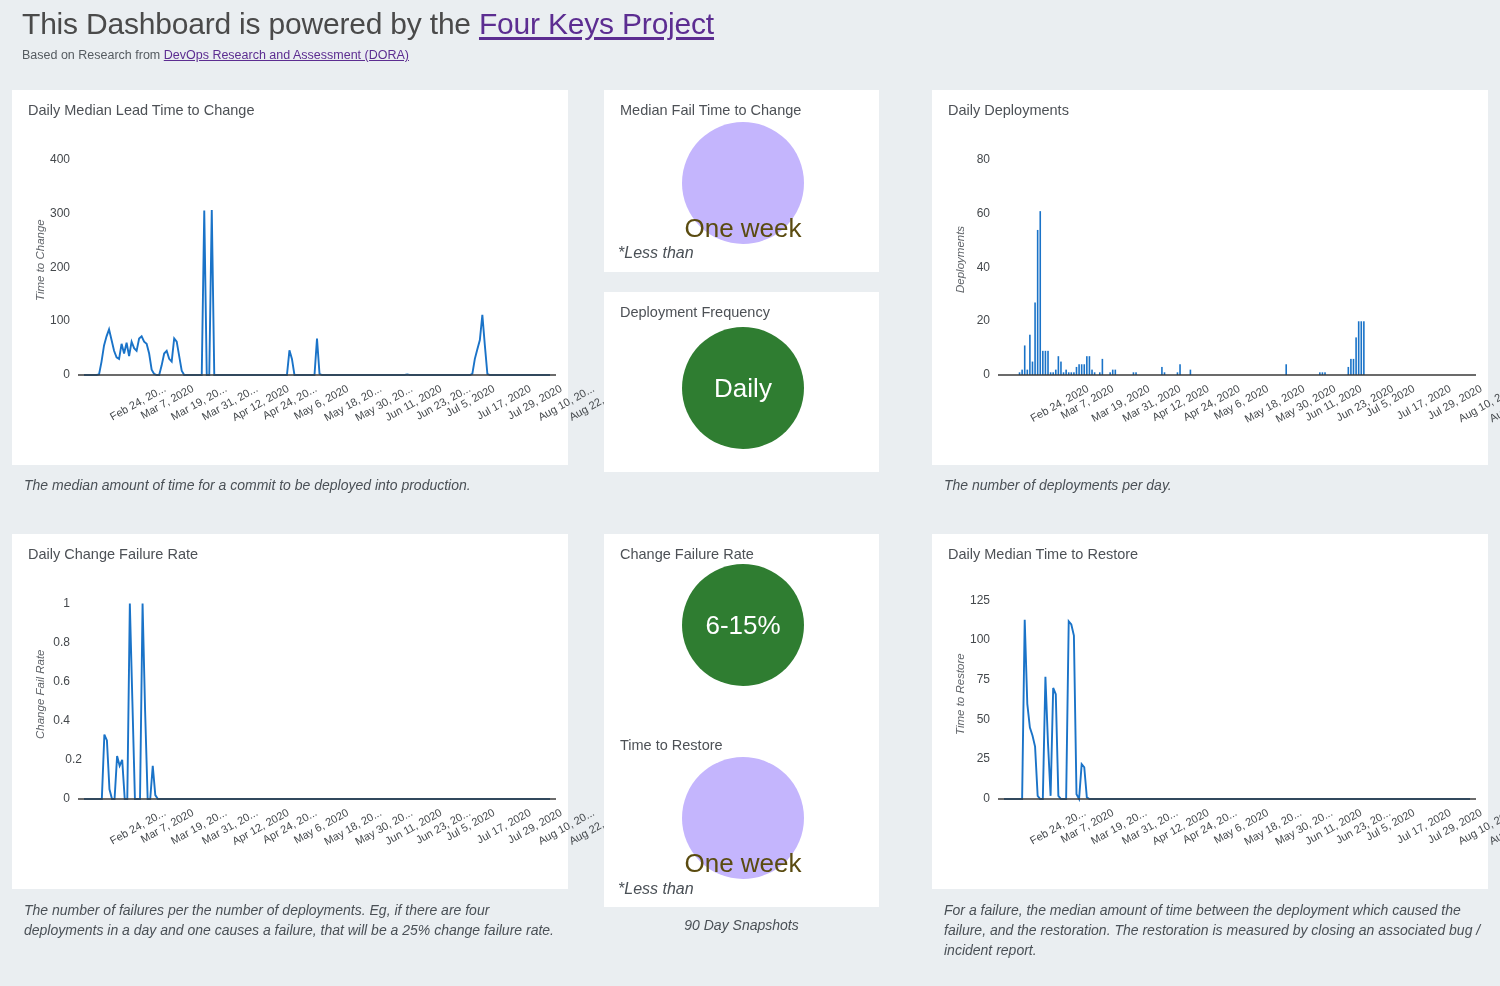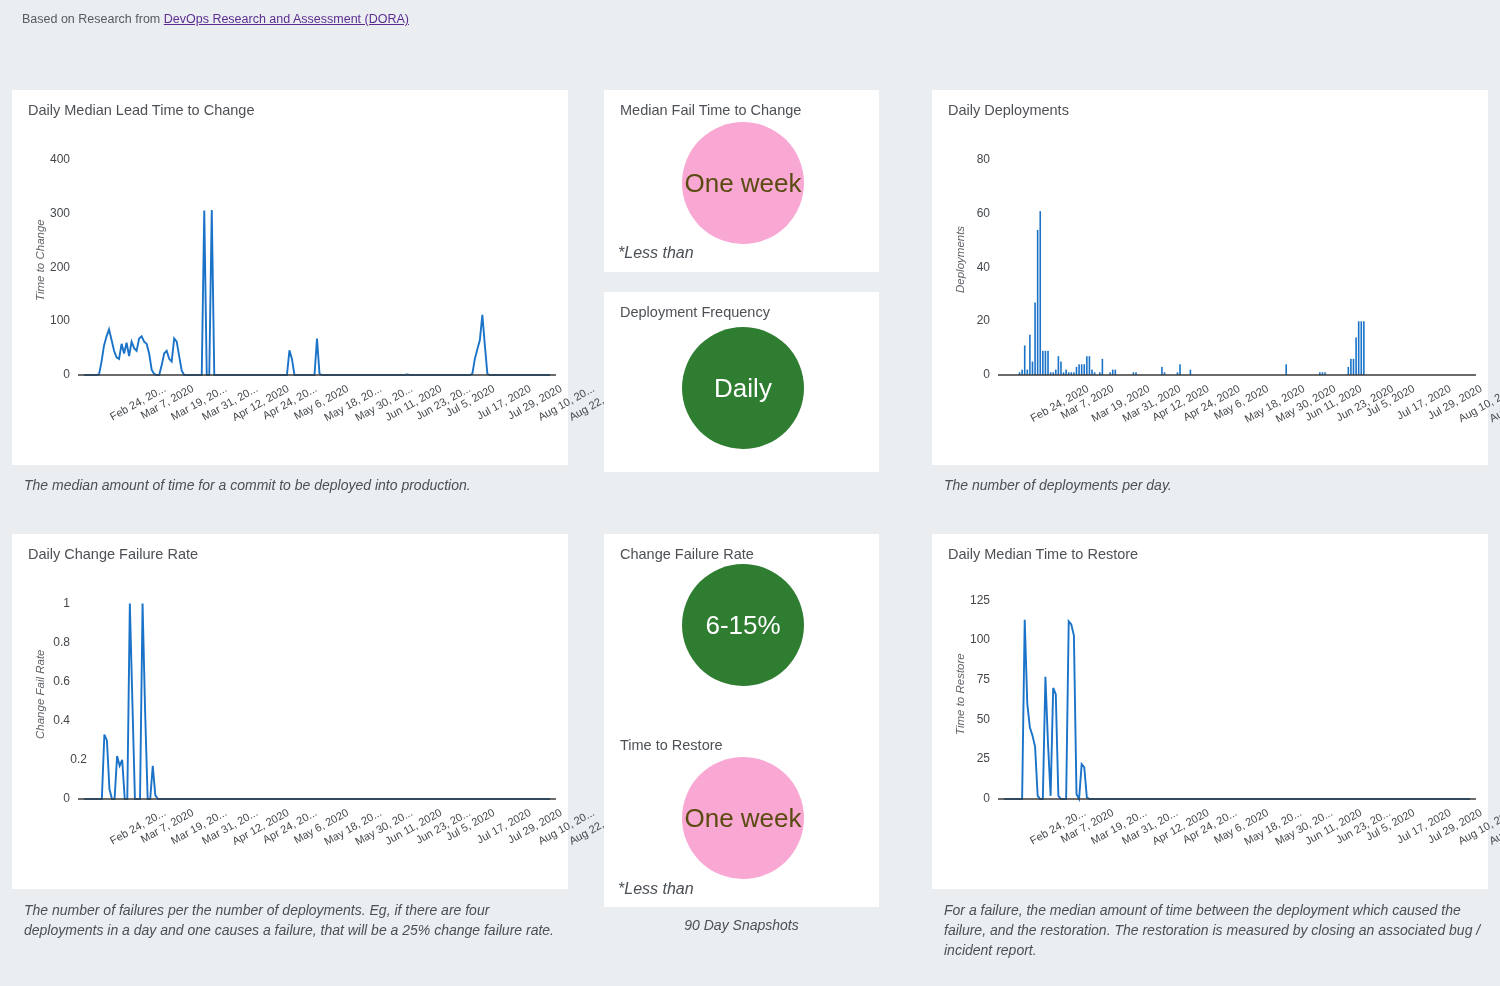--- a/index.html
+++ b/index.html
@@ -74,21 +74,21 @@
 
   
   .score-circle {
     position: absolute;
     border-radius: 50%;
     display: flex;
     align-items: center;
     justify-content: center;
     font-size: 26px;
   }
-  .score-circle.orange { background: #f9a8d4; color: #5a4b10; }
+  .score-circle.orange { background: #c4b5fd; color: #5a4b10; align-items: flex-end; }
   .score-circle.green  { background: #2f7d31; color: #ffffff; }
   .score-note {
     position: absolute;
     font-size: 16px;
     font-style: italic;
     color: #4a5056;
     left: 14px;
   }
 
   
@@ -117,20 +117,21 @@
     white-space: nowrap;
     transform: rotate(-29deg);
     transform-origin: right top;
     text-align: right;
   }
 </style>
 </head>
 <body>
 
 <div class="header">
+  <h1 class="header-title"><span>This Dashboard is powered by the </span><a class="link" href="#">Four Keys Project</a></h1>
   <div class="header-sub"><span>Based on Research from </span><a class="link" href="#">DevOps Research and Assessment (DORA)</a></div>
 </div>
 
 <div class="grid">
 
   <div class="card" id="card-lead-time" style="left:12px; top:0; width:556px; height:375px;">
     <div class="card-title">Daily Median Lead Time to Change</div>
     <div class="plot" id="plot-lead_time" style="left:0; top:26px; width:556px; height:349px;">
         <div class="ytick" style="left: 0px; width: 58px; top: 251px;">0</div>
         <div class="ytick" style="left: 0px; width: 58px; top: 197.279px;">100</div>
@@ -259,21 +260,21 @@
         <div class="xtick" style="left: 516.409px; top: 266px;">Aug 10, 2020</div>
         <div class="xtick" style="left: 547.01px; top: 266px;">Aug 22, 2020</div>
       </div>
   </div>
   <div class="caption" style="left:944px; top:385px; width:540px;">The number of deployments per day.</div>
 
   <div class="card" id="card-cfr" style="left:12px; top:444px; width:556px; height:355px;">
     <div class="card-title">Daily Change Failure Rate</div>
     <div class="plot" id="plot-change_failure_rate" style="left:0; top:26px; width:556px; height:329px;">
         <div class="ytick" style="left: 0px; width: 58px; top: 231px;">0</div>
-        <div class="ytick" style="left: 17px; width: 58px; top: 191.926px;">0.2</div>
+        <div class="ytick" style="left: 0px; width: 58px; top: 191.926px; padding-left: 12px;">0.2</div>
         <div class="ytick" style="left: 0px; width: 58px; top: 152.852px;">0.4</div>
         <div class="ytick" style="left: 0px; width: 58px; top: 113.778px;">0.6</div>
         <div class="ytick" style="left: 0px; width: 58px; top: 74.7037px;">0.8</div>
         <div class="ytick" style="left: 0px; width: 58px; top: 35.6296px;">1</div>
         <div class="ylab" style="left: 22px; top: 178.5px; margin-left: 0px;">Change Fail Rate</div>
         <svg width="556" height="329" style="position: absolute; left: 0px; top: 0px;">
           <path d="M72.00 239.00 L74.55 239.00 L77.09 239.00 L79.64 239.00 L82.19 239.00 L84.73 239.00 L87.28 239.00 L89.83 239.00 L92.37 174.53 L94.92 180.39 L97.46 229.23 L100.01 239.00 L102.56 239.00 L105.10 196.02 L107.65 205.79 L110.20 199.93 L112.74 239.00 L115.29 239.00 L117.84 43.63 L120.38 141.31 L122.93 239.00 L125.48 239.00 L128.02 239.00 L130.57 43.63 L133.11 151.08 L135.66 239.00 L138.21 239.00 L140.75 205.79 L143.30 235.09 L145.85 239.00 L148.39 239.00 L150.94 239.00 L153.49 239.00 L156.03 239.00 L158.58 239.00 L161.13 239.00 L163.67 239.00 L166.22 239.00 L168.77 239.00 L171.31 239.00 L173.86 239.00 L176.40 239.00 L178.95 239.00 L181.50 239.00 L184.04 239.00 L186.59 239.00 L189.14 239.00 L191.68 239.00 L194.23 239.00 L196.78 239.00 L199.32 239.00 L201.87 239.00 L204.42 239.00 L206.96 239.00 L209.51 239.00 L212.05 239.00 L214.60 239.00 L217.15 239.00 L219.69 239.00 L222.24 239.00 L224.79 239.00 L227.33 239.00 L229.88 239.00 L232.43 239.00 L234.97 239.00 L237.52 239.00 L240.07 239.00 L242.61 239.00 L245.16 239.00 L247.70 239.00 L250.25 239.00 L252.80 239.00 L255.34 239.00 L257.89 239.00 L260.44 239.00 L262.98 239.00 L265.53 239.00 L268.08 239.00 L270.62 239.00 L273.17 239.00 L275.72 239.00 L278.26 239.00 L280.81 239.00 L283.36 239.00 L285.90 239.00 L288.45 239.00 L290.99 239.00 L293.54 239.00 L296.09 239.00 L298.63 239.00 L301.18 239.00 L303.73 239.00 L306.27 239.00 L308.82 239.00 L311.37 239.00 L313.91 239.00 L316.46 239.00 L319.01 239.00 L321.55 239.00 L324.10 239.00 L326.64 239.00 L329.19 239.00 L331.74 239.00 L334.28 239.00 L336.83 239.00 L339.38 239.00 L341.92 239.00 L344.47 239.00 L347.02 239.00 L349.56 239.00 L352.11 239.00 L354.66 239.00 L357.20 239.00 L359.75 239.00 L362.30 239.00 L364.84 239.00 L367.39 239.00 L369.93 239.00 L372.48 239.00 L375.03 239.00 L377.57 239.00 L380.12 239.00 L382.67 239.00 L385.21 239.00 L387.76 239.00 L390.31 239.00 L392.85 239.00 L395.40 239.00 L397.95 239.00 L400.49 239.00 L403.04 239.00 L405.58 239.00 L408.13 239.00 L410.68 239.00 L413.22 239.00 L415.77 239.00 L418.32 239.00 L420.86 239.00 L423.41 239.00 L425.96 239.00 L428.50 239.00 L431.05 239.00 L433.60 239.00 L436.14 239.00 L438.69 239.00 L441.23 239.00 L443.78 239.00 L446.33 239.00 L448.87 239.00 L451.42 239.00 L453.97 239.00 L456.51 239.00 L459.06 239.00 L461.61 239.00 L464.15 239.00 L466.70 239.00 L469.25 239.00 L471.79 239.00 L474.34 239.00 L476.89 239.00 L479.43 239.00 L481.98 239.00 L484.52 239.00 L487.07 239.00 L489.62 239.00 L492.16 239.00 L494.71 239.00 L497.26 239.00 L499.80 239.00 L502.35 239.00 L504.90 239.00 L507.44 239.00 L509.99 239.00 L512.54 239.00 L515.08 239.00 L517.63 239.00 L520.17 239.00 L522.72 239.00 L525.27 239.00 L527.81 239.00 L530.36 239.00 L532.91 239.00 L535.45 239.00 L538.00 239.00 " fill="none" stroke="#1a73c8" stroke-width="1.9"></path>
           <line x1="66" x2="544" y1="239" y2="239" stroke="#3a3a3a" stroke-width="1.3"></line>
         </svg>
         <div class="xtick" style="left: 88px; top: 246px;">Feb 24, 20...</div>

